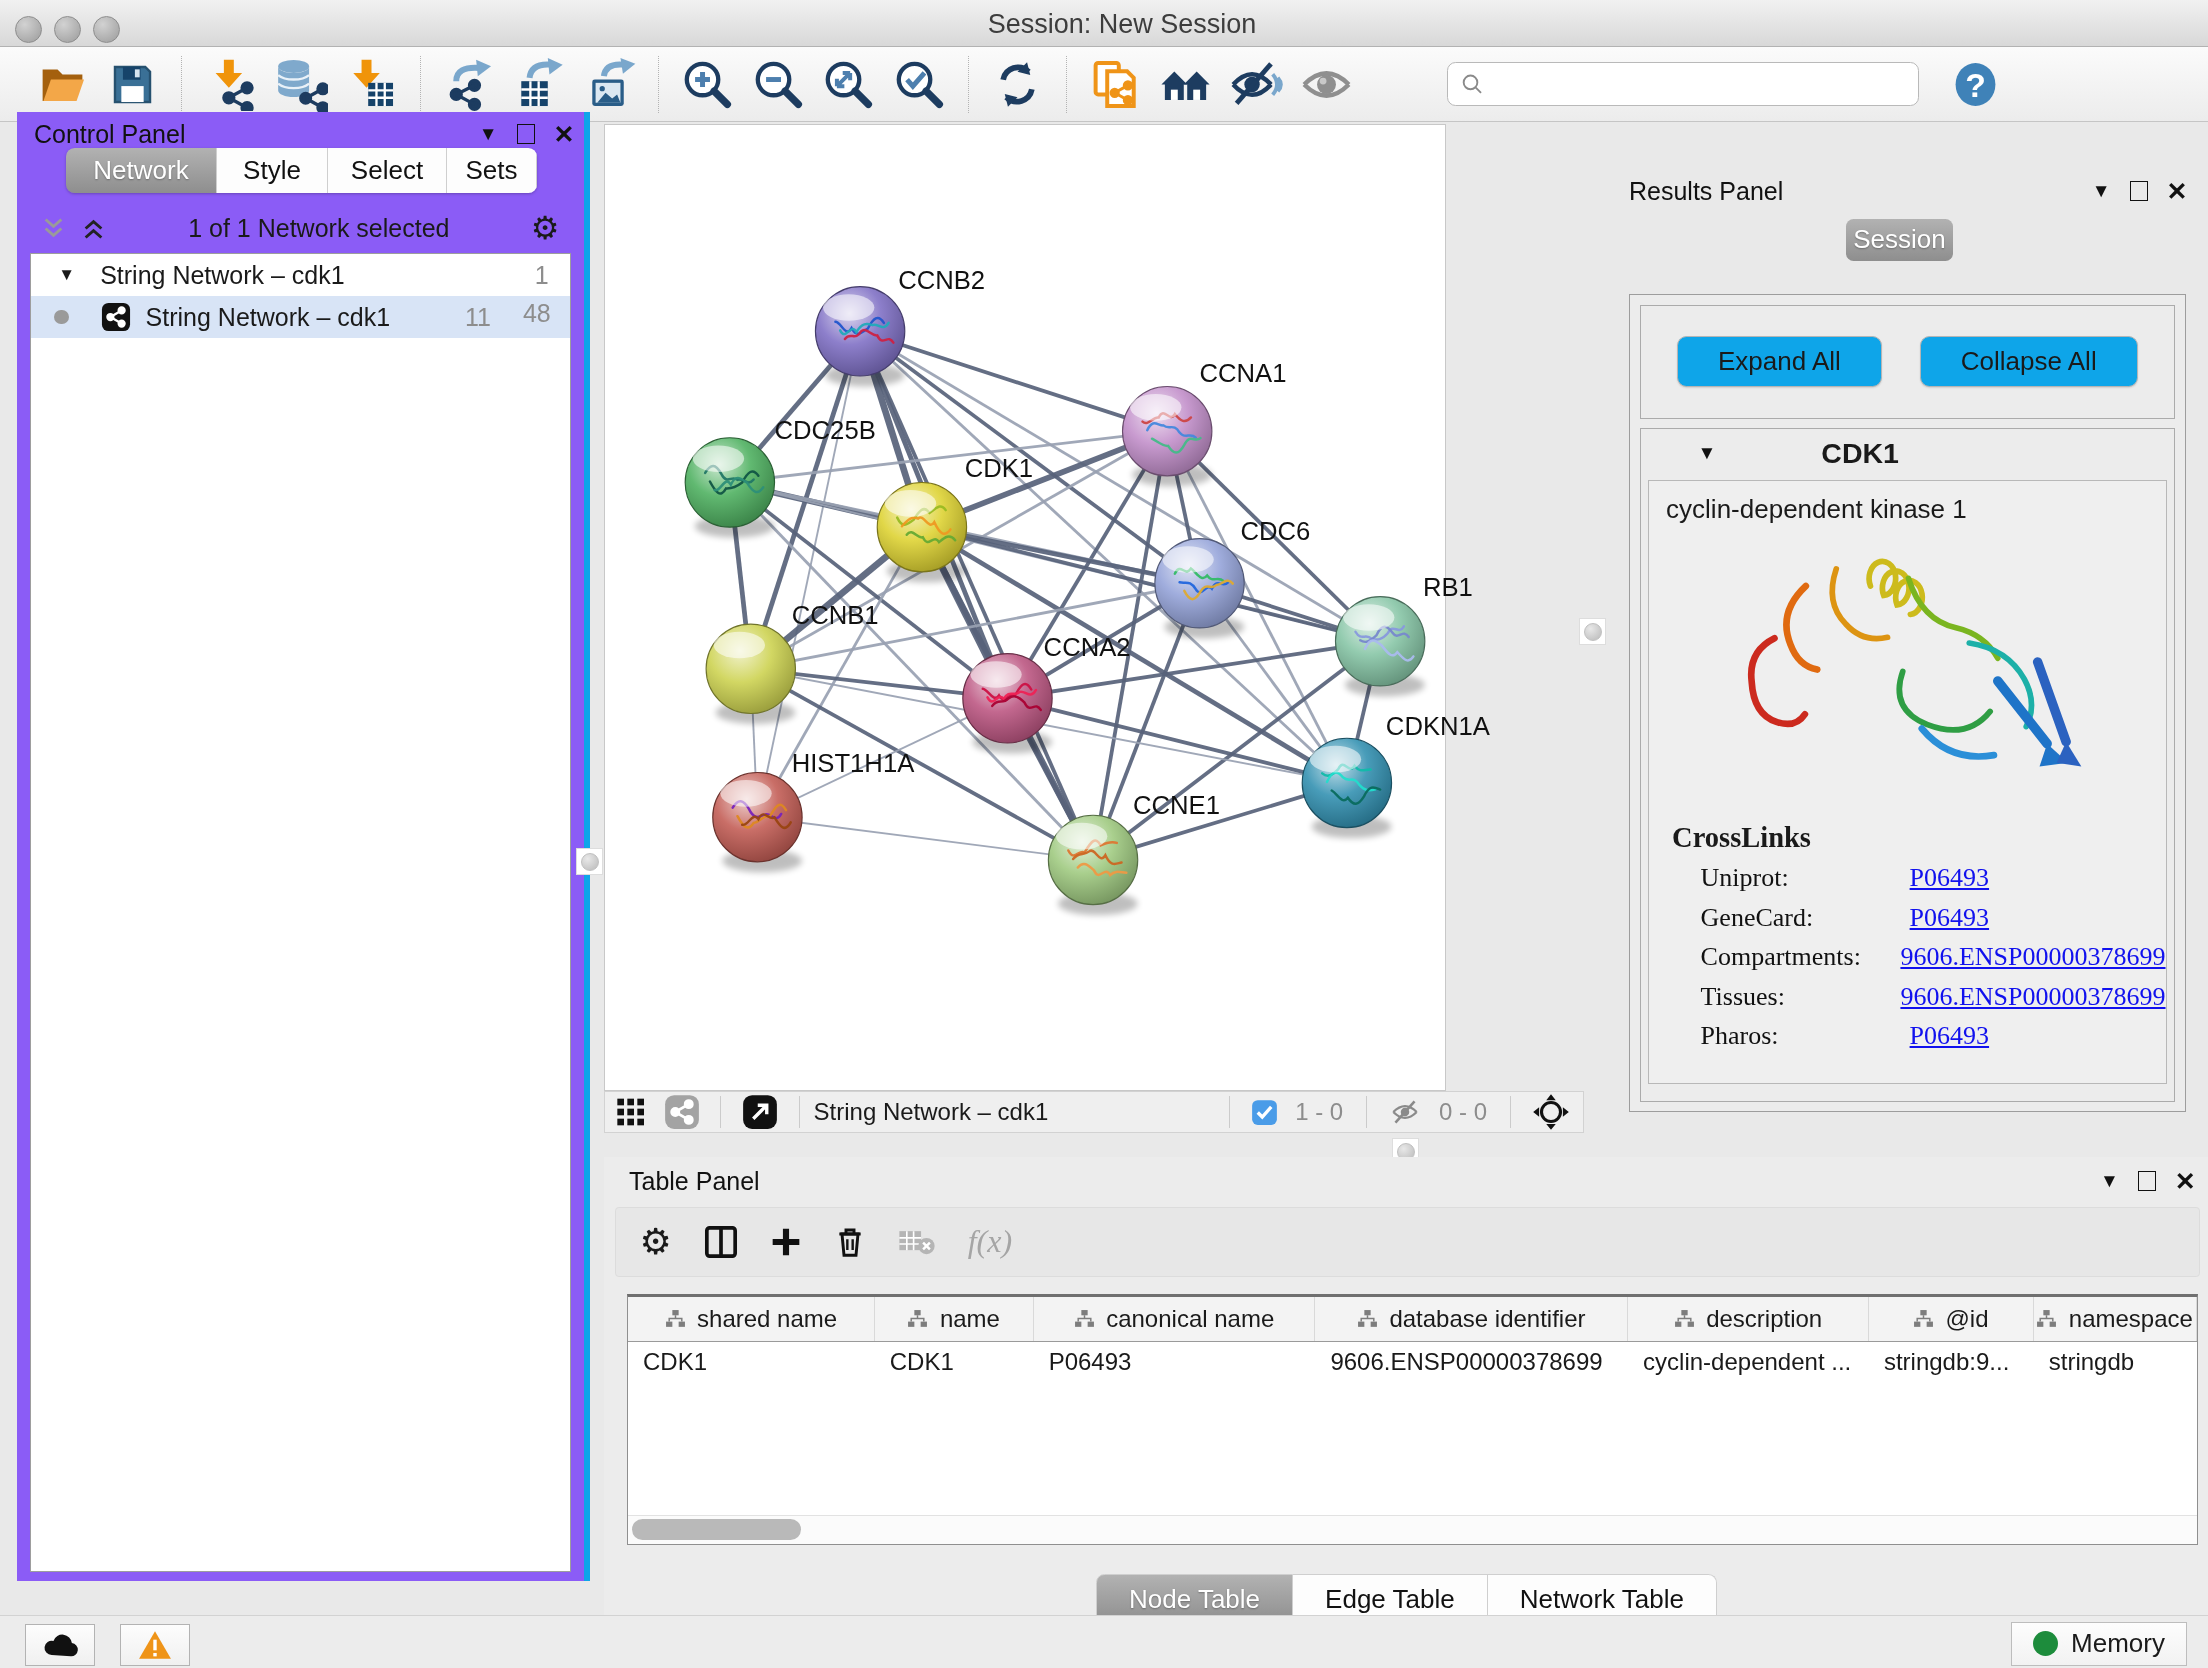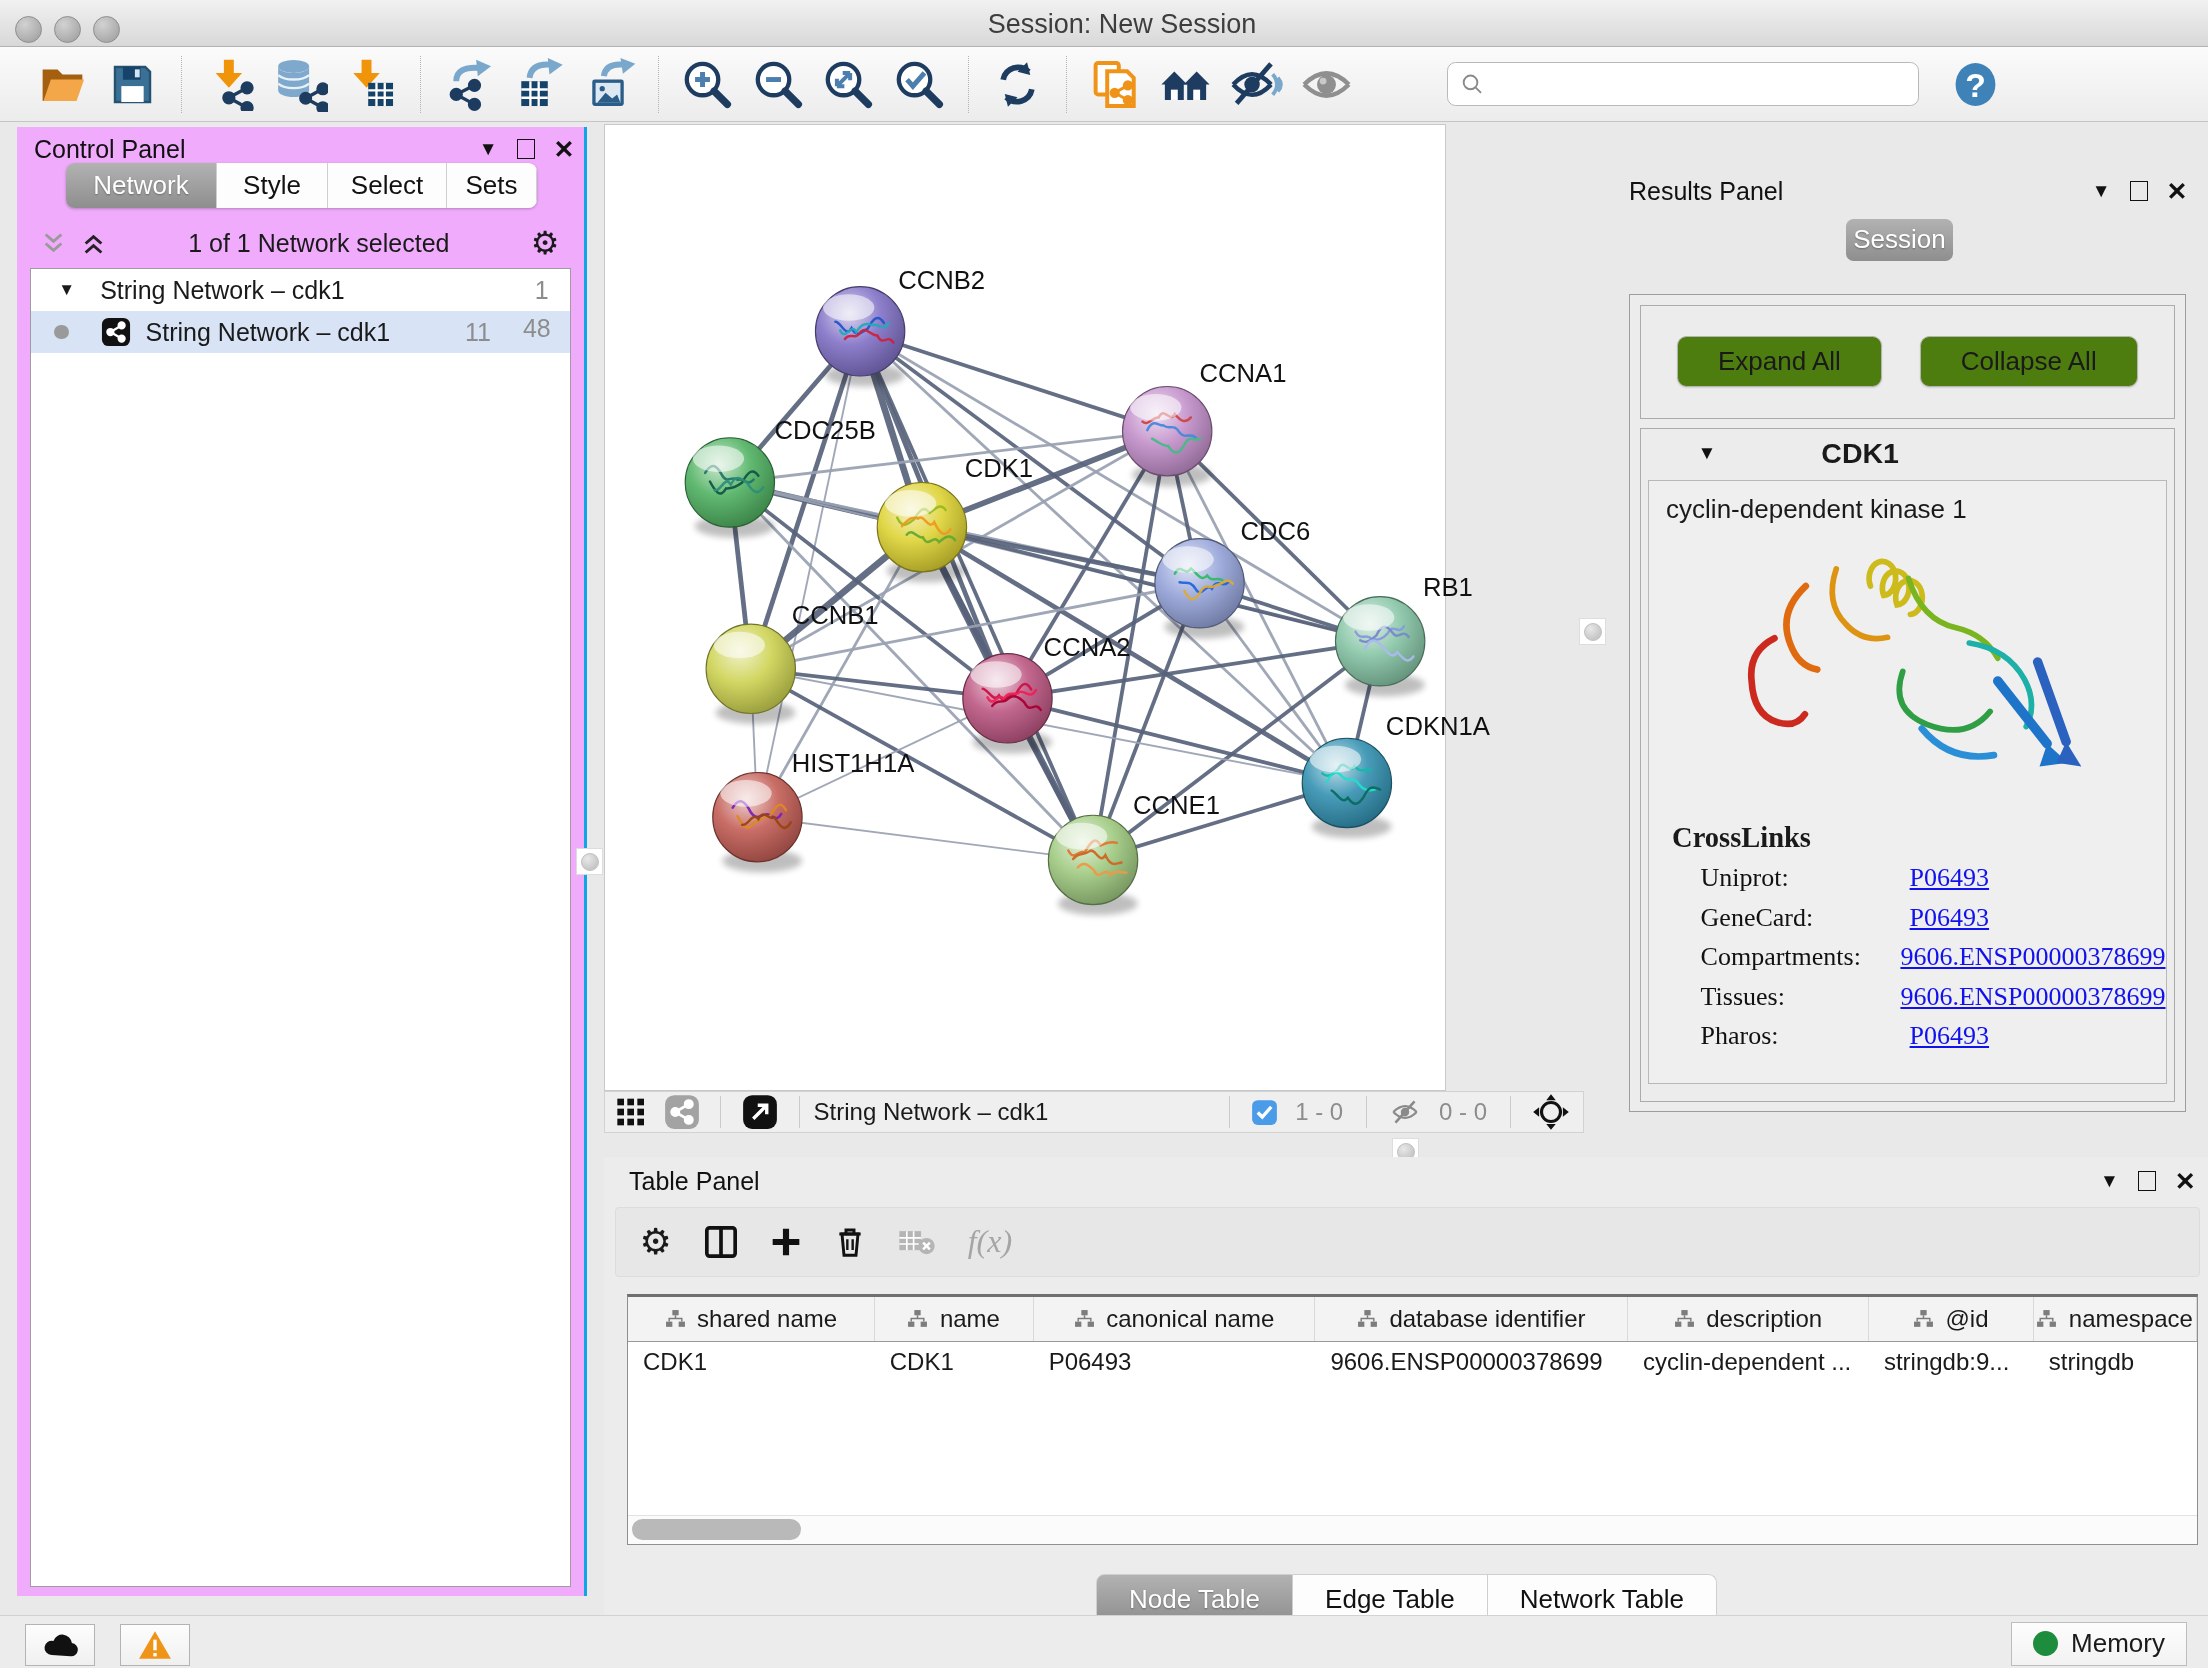--- a/index.html
+++ b/index.html
@@ -21,22 +21,22 @@
   .searchbox input{border:none;outline:none;font-size:23px;width:100%;background:transparent;font-family:inherit;}
   
   .ptitle{font-size:25px;color:#111;}
   .pctl{display:flex;align-items:center;gap:19px;}
   .tri{font-size:19px;color:#111;}
   .sqbtn{width:16px;height:18px;border:1.9px solid #111;display:inline-block;}
   .xbtn{font-size:25px;font-weight:bold;color:#111;line-height:1;}
   .tabsel{background:linear-gradient(#b2b2b2,#8e8e8e);color:#fff;text-shadow:0 1px 1.9px rgba(0,0,0,.3);}
   .tabun{background:#fdfdfd;color:#111;}
   
-  #control-panel{position:absolute;left:17px;top:127px;width:567px;height:1469px;background:#f0abfc;
-    border-right:3px solid #0ea5e9;}
+  #control-panel{position:absolute;left:17px;top:112px;width:567px;height:1469px;background:#8b5cf6;
+    border-right:6px solid #0ea5e9;}
   #cp-header{position:absolute;left:17px;top:7.6px;right:9.5px;display:flex;align-items:center;}
   #cp-tabs{position:absolute;left:49px;top:36px;display:flex;border-radius:8.6px;overflow:hidden;
     box-shadow:0 1px 2.9px rgba(0,0,0,.25);height:45px;}
   #cp-tabs .cptab{display:flex;align-items:center;justify-content:center;font-size:26px;
     border-right:1px solid #cfcfcf;}
   #cp-info{position:absolute;left:11.4px;top:95px;right:11.4px;height:42px;display:flex;align-items:center;}
   #cp-tree{position:absolute;left:13.3px;top:141px;right:13.3px;bottom:9.5px;background:#fff;border:1.9px solid #9d9d9d;}
   .treerow{height:42px;display:flex;align-items:center;font-size:25px;}
   .treesel{background:#d8e4f6;}
   .graynum{color:#8d8d8d;}
@@ -50,21 +50,21 @@
   
   .vsplit-handle,.hsplit-handle{position:absolute;width:25px;height:25px;background:#fff;border:1px solid #ddd;
     display:flex;align-items:center;justify-content:center;}
   .knob{width:16px;height:16px;border-radius:50%;background:radial-gradient(circle at 35% 30%,#e8e8e8,#b9b9b9);border:1px solid #c0c0c0;}
   
   #results-panel{position:absolute;left:1602px;top:127px;width:595px;height:1008px;}
   #rp-header{display:flex;align-items:center;padding:5.7px 9.5px 0 27px;margin-top:44px;}
   #rp-tab{margin:13.3px auto 0 auto;width:107px;height:42px;border-radius:7.6px;display:flex;align-items:center;justify-content:center;font-size:26px;}
   #rp-box{position:absolute;left:27px;top:167px;right:11.4px;bottom:23px;border:1.9px solid #9d9d9d;background:#ececec;}
   #rp-buttons{margin:9.5px;border:1px solid #ababab;height:112px;display:flex;align-items:center;justify-content:center;gap:38px;}
-  .rbtn{background:#4d7c0f;border:1px solid #b5b5b5;border-radius:9.5px;height:49px;padding:0 40px;
+  .rbtn{background:#0ea5e9;border:1px solid #b5b5b5;border-radius:9.5px;height:49px;padding:0 40px;
     display:flex;align-items:center;font-size:26px;box-shadow:0 1px 1.9px rgba(0,0,0,.12);}
   #rp-gene{margin:0 9.5px;border:1px solid #ababab;position:absolute;top:133px;left:0;right:0;bottom:9.5px;}
   #gene-head{height:48px;display:flex;align-items:center;gap:105px;padding-left:57px;font-size:28.5px;}
   #gene-body{position:absolute;left:7.6px;right:7.6px;top:51px;bottom:17px;border:1px solid #b8b8b8;background:#efefef;overflow:hidden;}
   #gene-desc{padding:13.3px 0 0 17px;font-size:26px;}
   #xl{font-family:"Liberation Serif",serif;padding-left:23px;}
   #xl h3{font-size:28.5px;margin:7.6px 0 5.7px 0;}
   .xlrow{display:flex;font-size:26px;margin:9.5px 0 9.5px 28.5px;}
   .xlrow .xlab{width:209px;color:#111;}
   .xlrow a{color:#1111ee;}

